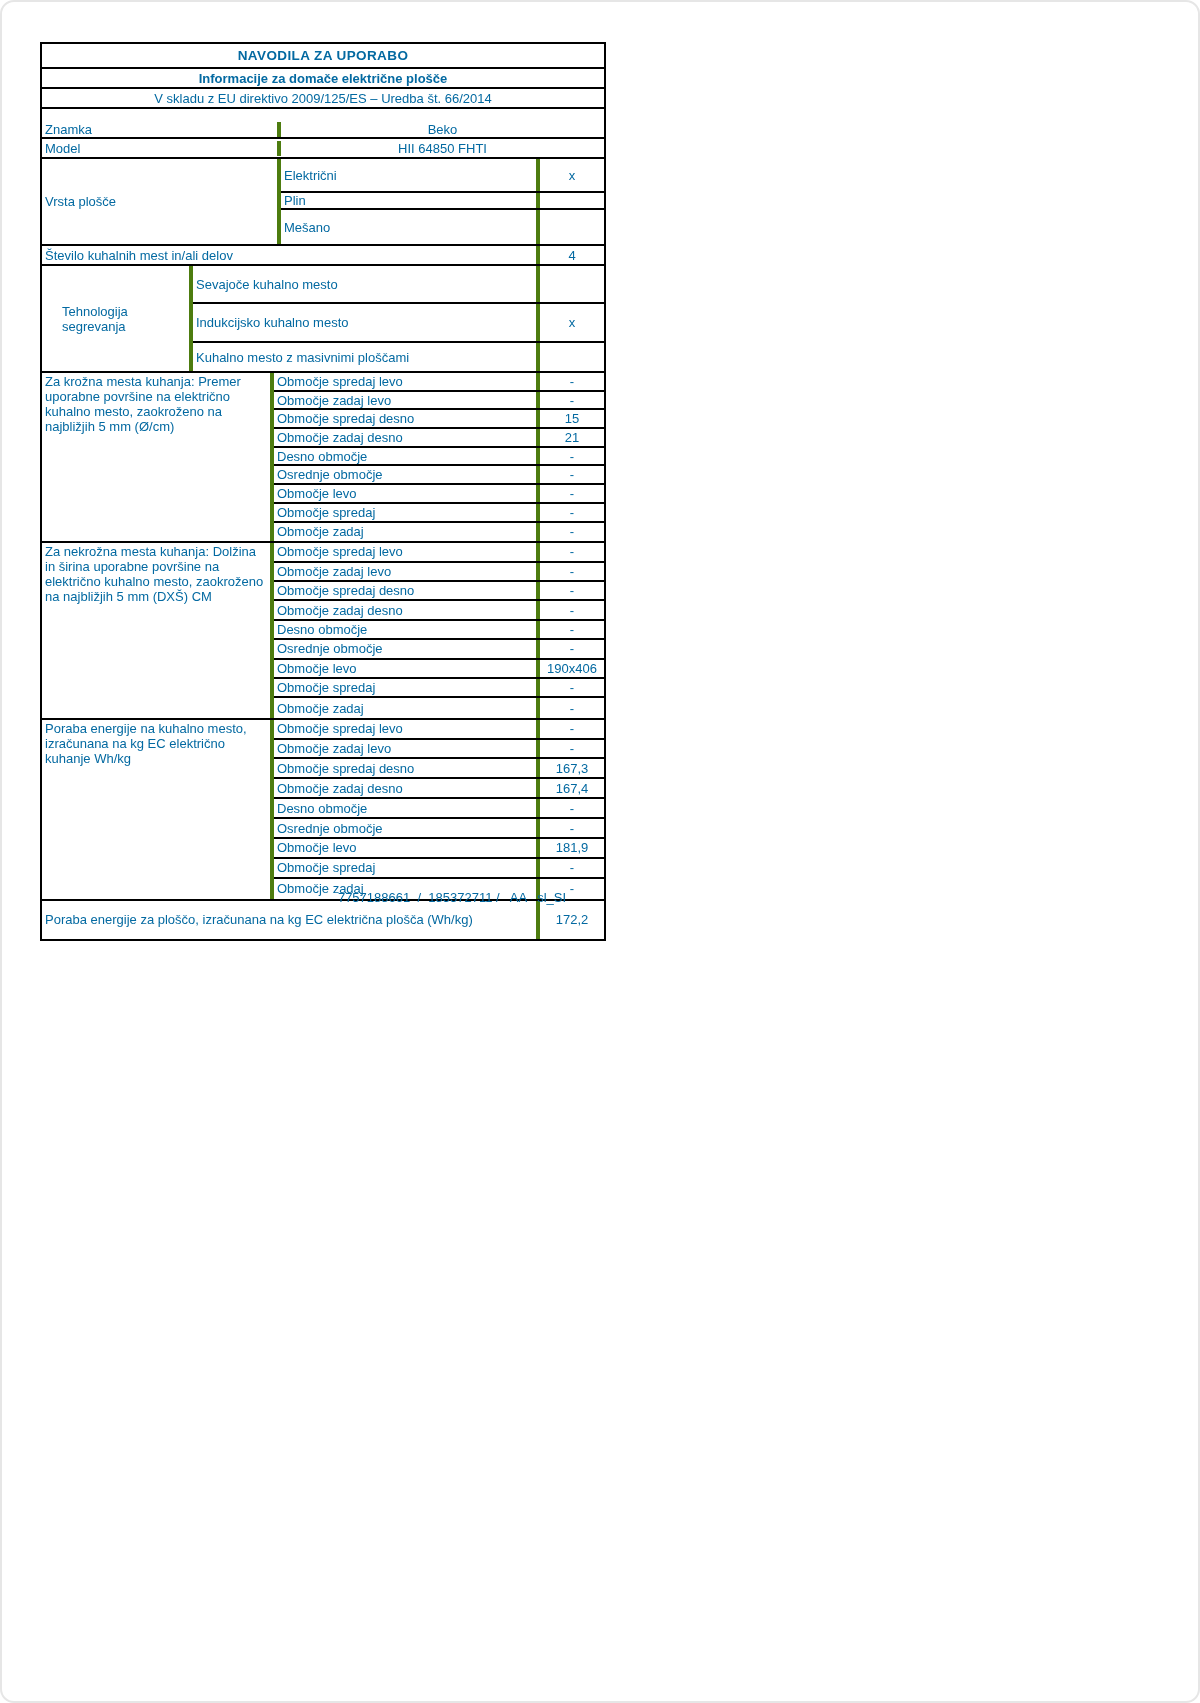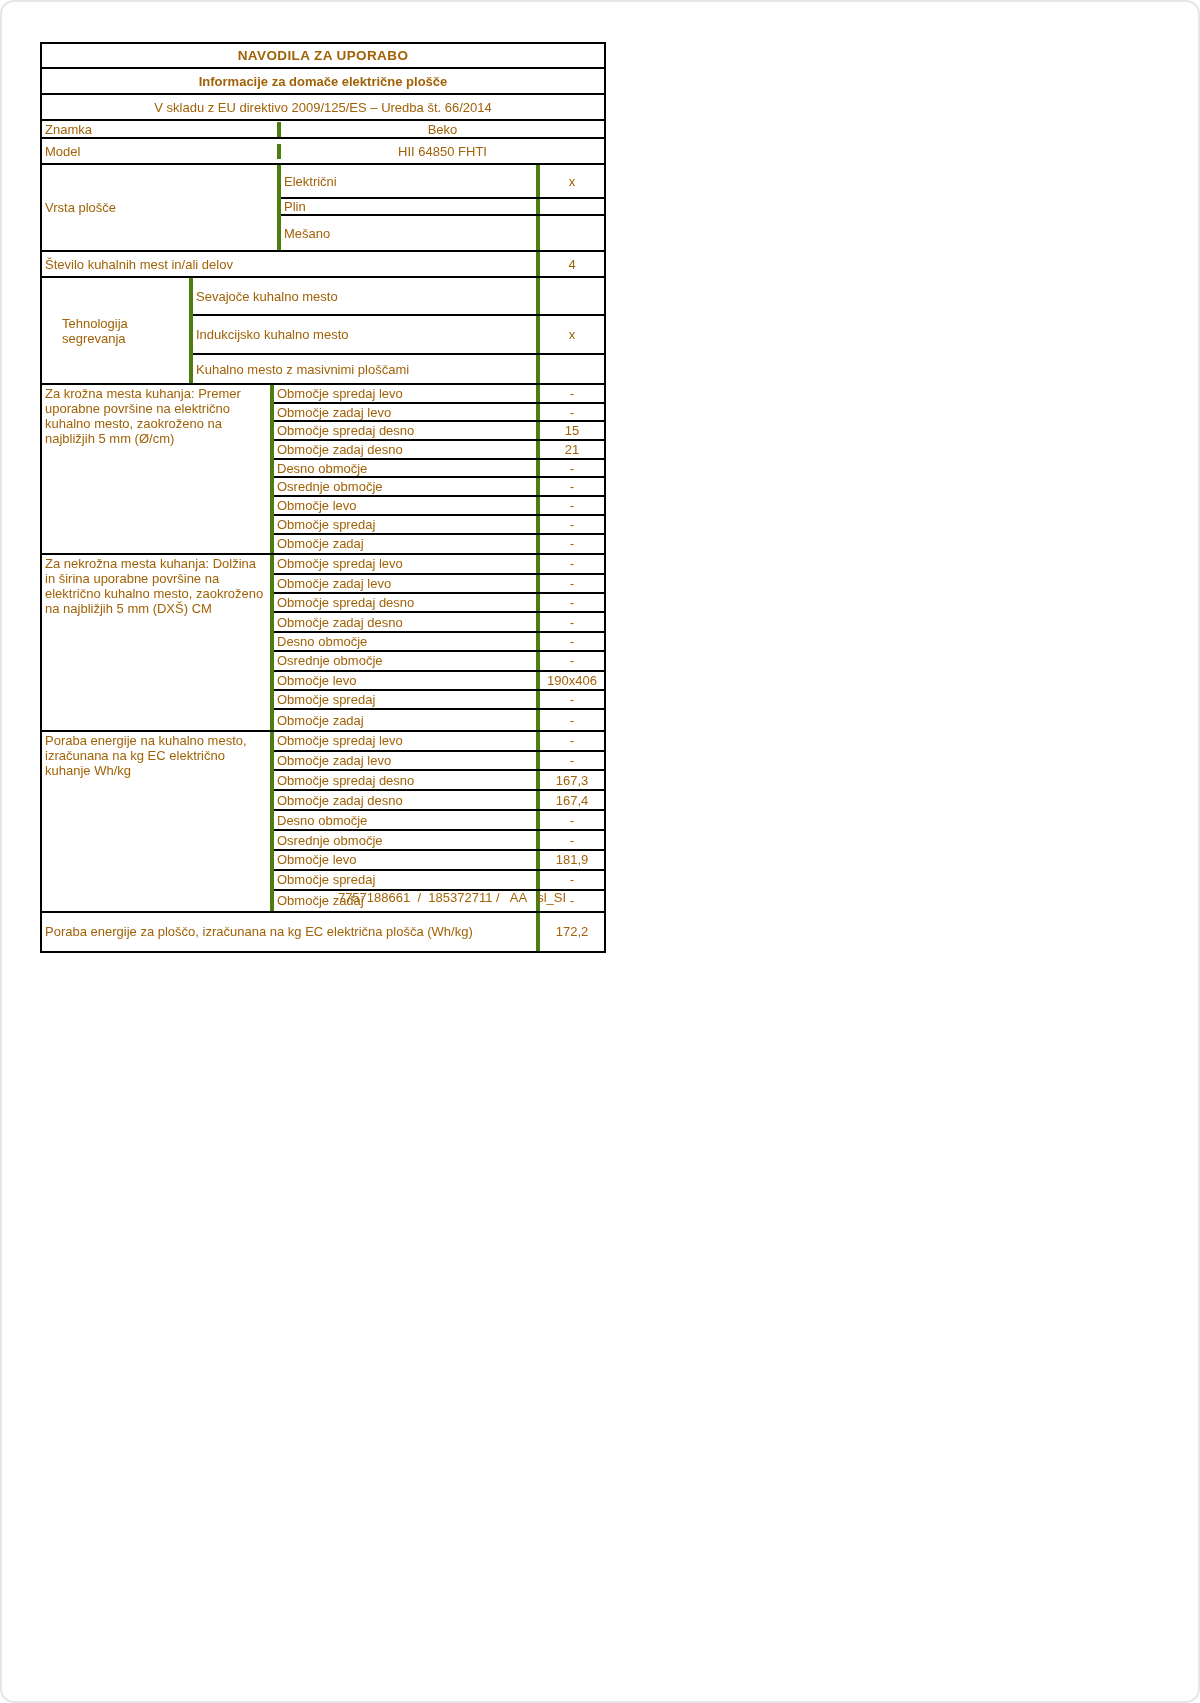--- a/index.html
+++ b/index.html
@@ -4,38 +4,38 @@
 <style>
   html,body{margin:0;padding:0;background:#fff;}
   *{box-sizing:border-box;}
   .page{
     position:relative;
     width:1200px;height:1703px;
     background:#fff;
     border:2px solid #e6e6e6;
     border-radius:14px;
     font-family:"Liberation Sans","DejaVu Sans",sans-serif;
-    color:#a16207;
+    color:#0369a1;
     overflow:hidden;
   }
   .sheet{
     position:absolute;left:38px;top:40px;width:566px;
     border:2px solid #000;
     font-size:13px;line-height:15px;
   }
   .row{display:flex;align-items:center;border-bottom:2px solid #000;}
   .sect{display:flex;border-bottom:2px solid #000;}
   .sect:last-child,.row:last-child{border-bottom:none;}
   .cell{min-width:0;}
   .bl{border-left:4px solid #4d7c0f;}
   .lbl{padding-left:3px;padding-right:2px;}
   .ctr{text-align:center;justify-content:center;}
   .bold{font-weight:bold;}
   .title{letter-spacing:.4px;font-size:13.5px;}
-  .h25{height:25px;} .h17{height:26px;} .h18{height:18px;}
+  .h25{height:25px;} .h17{height:20px;} .h18{height:18px;margin-top:12px;}
   .w235{width:235px;flex:0 0 235px;}
   .w147{width:147px;flex:0 0 147px;padding-left:20px;}
   .w228{width:228px;flex:0 0 228px;}
   .val{width:68px;flex:0 0 68px;text-align:center;align-self:stretch;display:flex;align-items:center;justify-content:center;}
   .grow{flex:1 1 auto;}
   .subcol{flex:1 1 auto;display:flex;flex-direction:column;min-width:0;}
   .srow{display:flex;align-items:center;border-bottom:2px solid #000;}
   .srow:last-child{border-bottom:none;}
   .sectlbl{padding:1px 4px 0 3px;}
   .vc{display:flex;align-items:center;}

